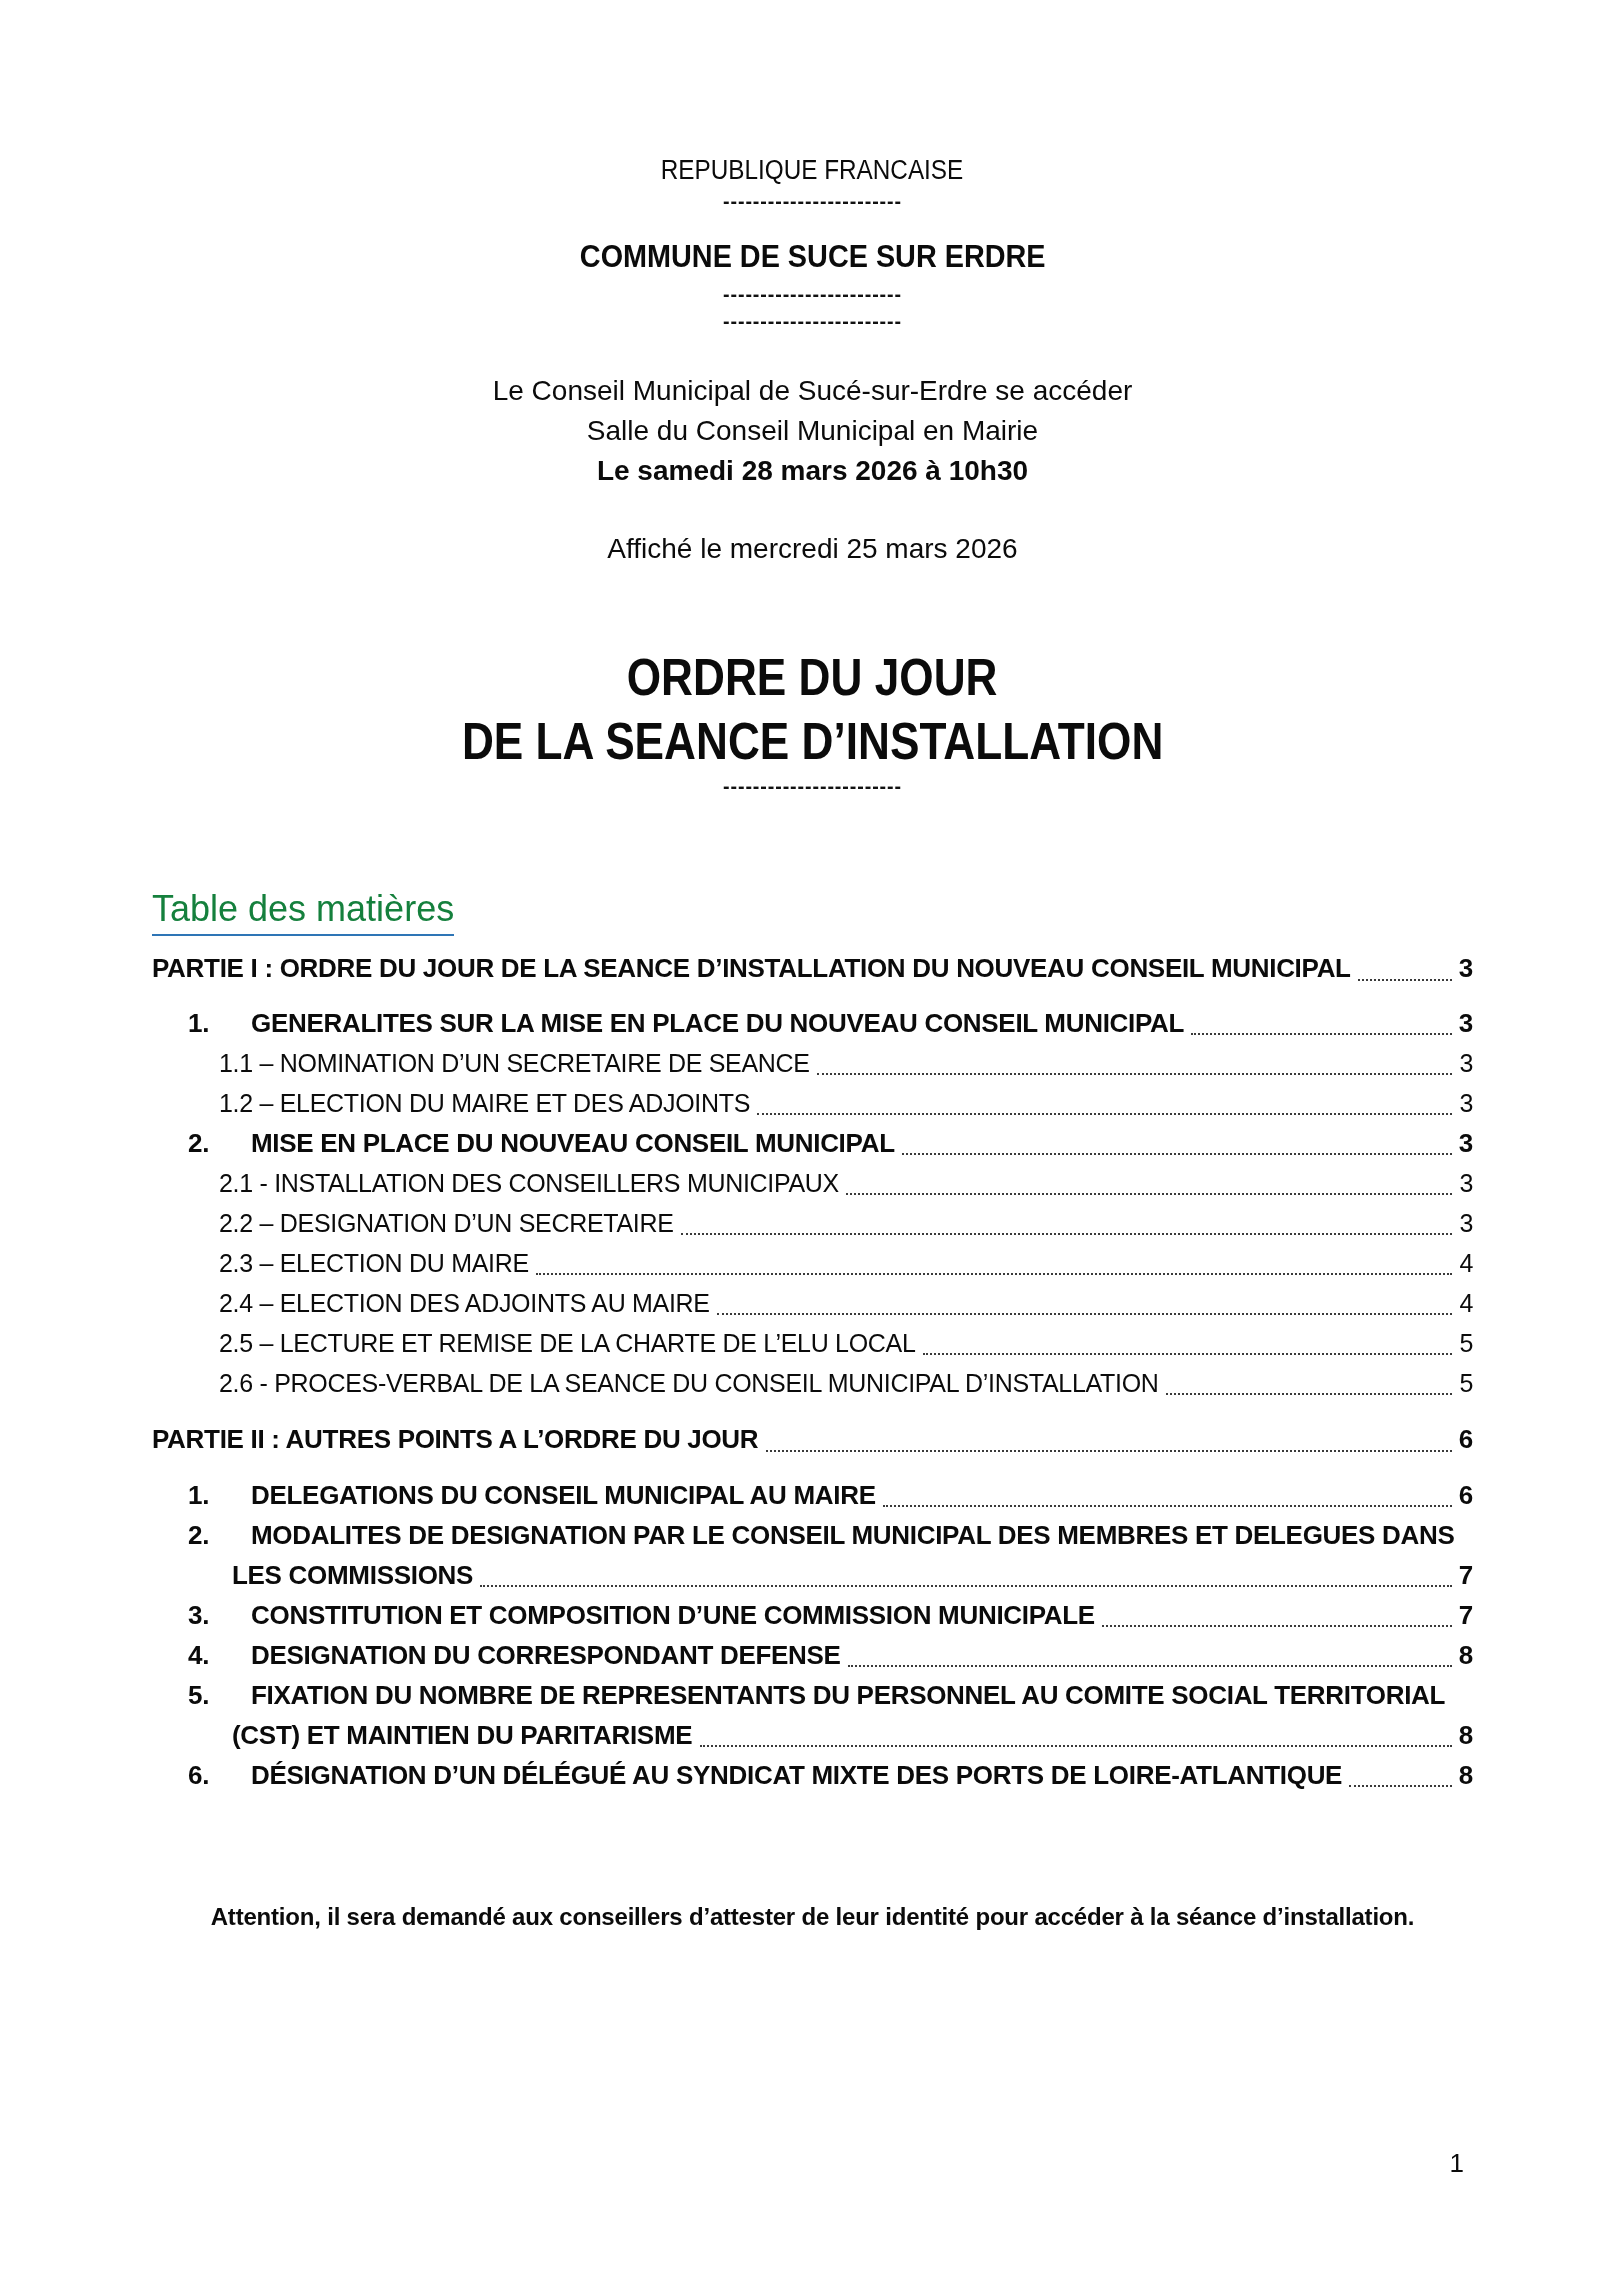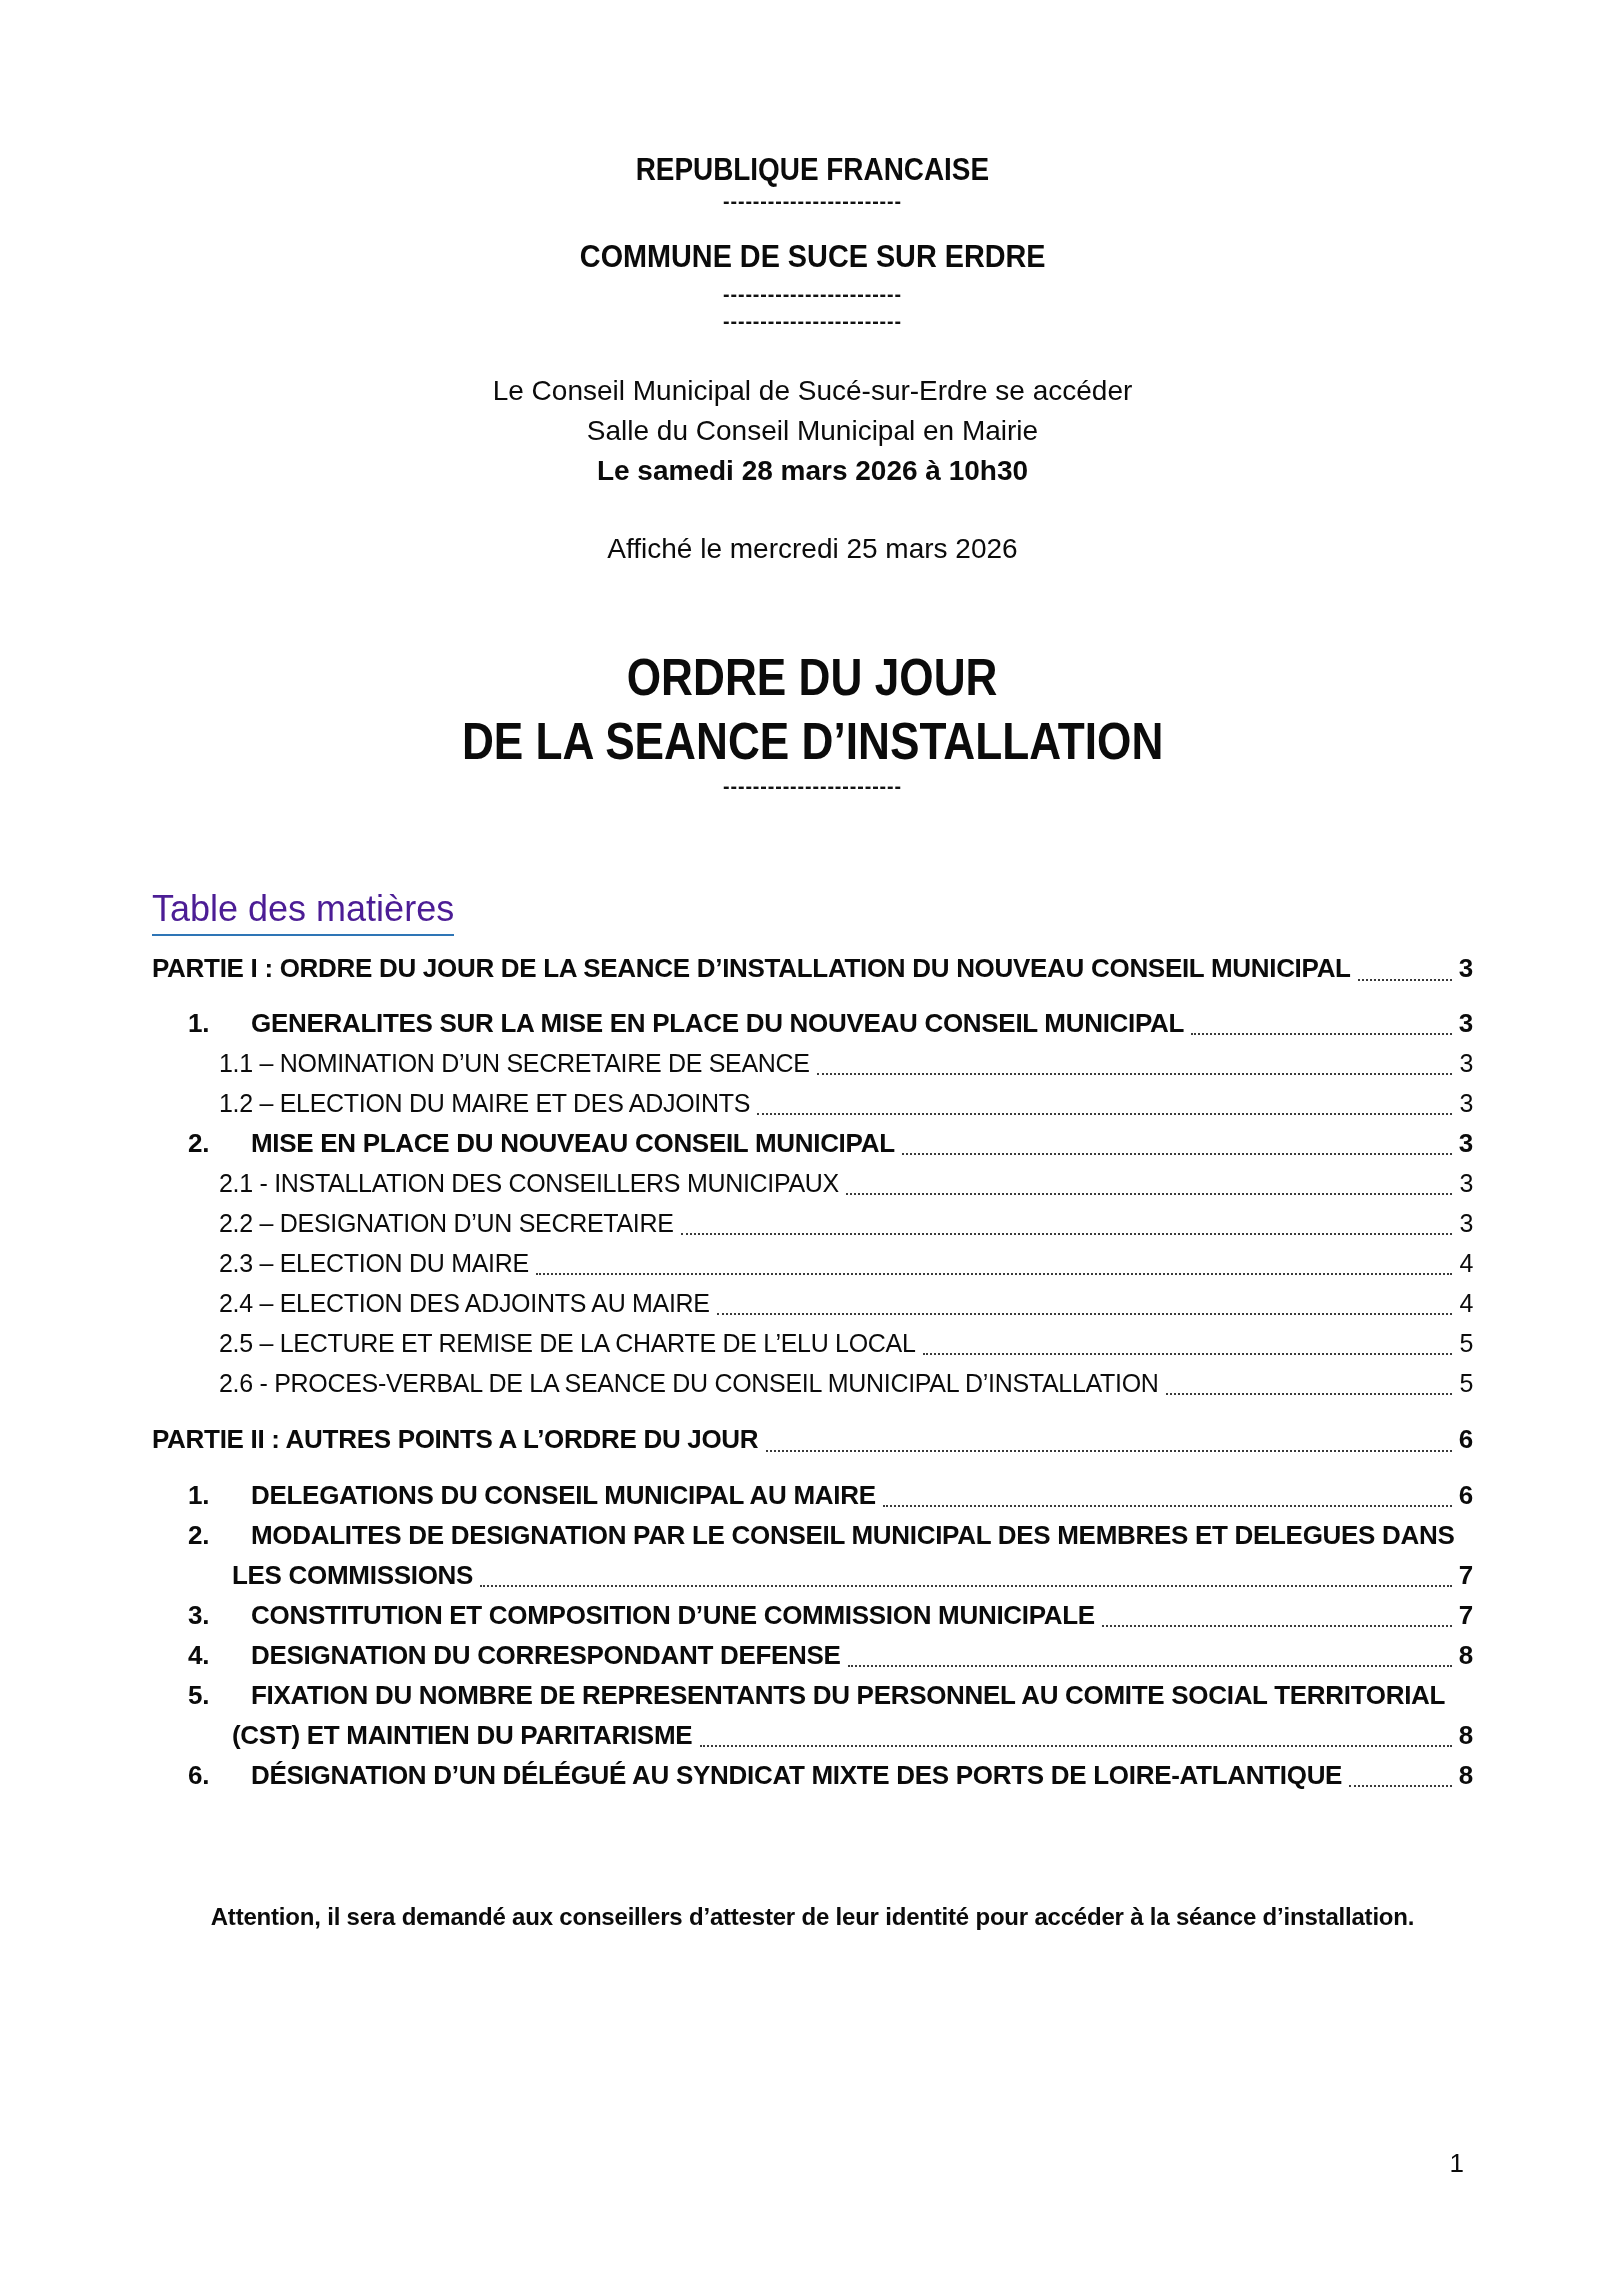--- a/index.html
+++ b/index.html
@@ -6,32 +6,32 @@
   body{
     width:1622px;height:2293px;background:#ffffff;color:#0b0b0b;
     font-family:"Liberation Sans",sans-serif;
     position:relative;overflow:hidden;
   }
   .page{padding:134px 149px 0 152px;}
   .center{text-align:center;}
   .cond{display:inline-block;transform:scaleX(0.85);transform-origin:50% 50%;white-space:nowrap;}
   .cond90{display:inline-block;transform:scaleX(0.9);transform-origin:50% 50%;white-space:nowrap;}
 
-  .h-rep{font-size:31px;line-height:36px;font-weight:700;margin-top:18px;}
+  .h-rep{font-size:27px;line-height:36px;font-weight:400;margin-top:18px;}
   .sep{font-size:19.7px;line-height:27px;font-weight:700;letter-spacing:0.9px;color:#111;}
   .h-commune{font-size:32px;line-height:50px;font-weight:700;margin-top:16px;}
   .h-reunion{font-size:54px;line-height:66px;font-weight:700;margin-top:18px;}
 
   .notice{margin-top:36px;font-size:28px;line-height:40px;}
   .notice .bold{font-weight:700;}
   .affiche{margin-top:38px;font-size:28px;line-height:40px;}
 
   .agenda{margin-top:76px;font-size:52px;line-height:64px;font-weight:700;}
 
-  .toc-title{margin-top:85px;font-size:36px;line-height:47px;color:#4c1d95;font-weight:400;}
+  .toc-title{margin-top:85px;font-size:36px;line-height:47px;color:#15803d;font-weight:400;}
   .toc-title .ul{border-bottom:2.7px solid #2E75B6;padding-bottom:4.5px;}
 
   .toc{margin-top:10.7px;}
   .toc-entry{display:flex;align-items:baseline;font-size:26px;line-height:41px;letter-spacing:-0.3px;}
   .toc-entry.lvl1{font-weight:700;margin-top:16px;margin-bottom:14.3px;}
   .toc-entry.lvl2{margin-left:36px;font-weight:700;line-height:40px;}
   .toc-entry.lvl3{margin-left:67px;font-weight:400;font-size:25px;line-height:40px;}
   .toc-entry.two{display:block;}
   .toc-line1{display:flex;align-items:baseline;}
   .toc-line2{display:flex;align-items:baseline;margin-left:44px;}

